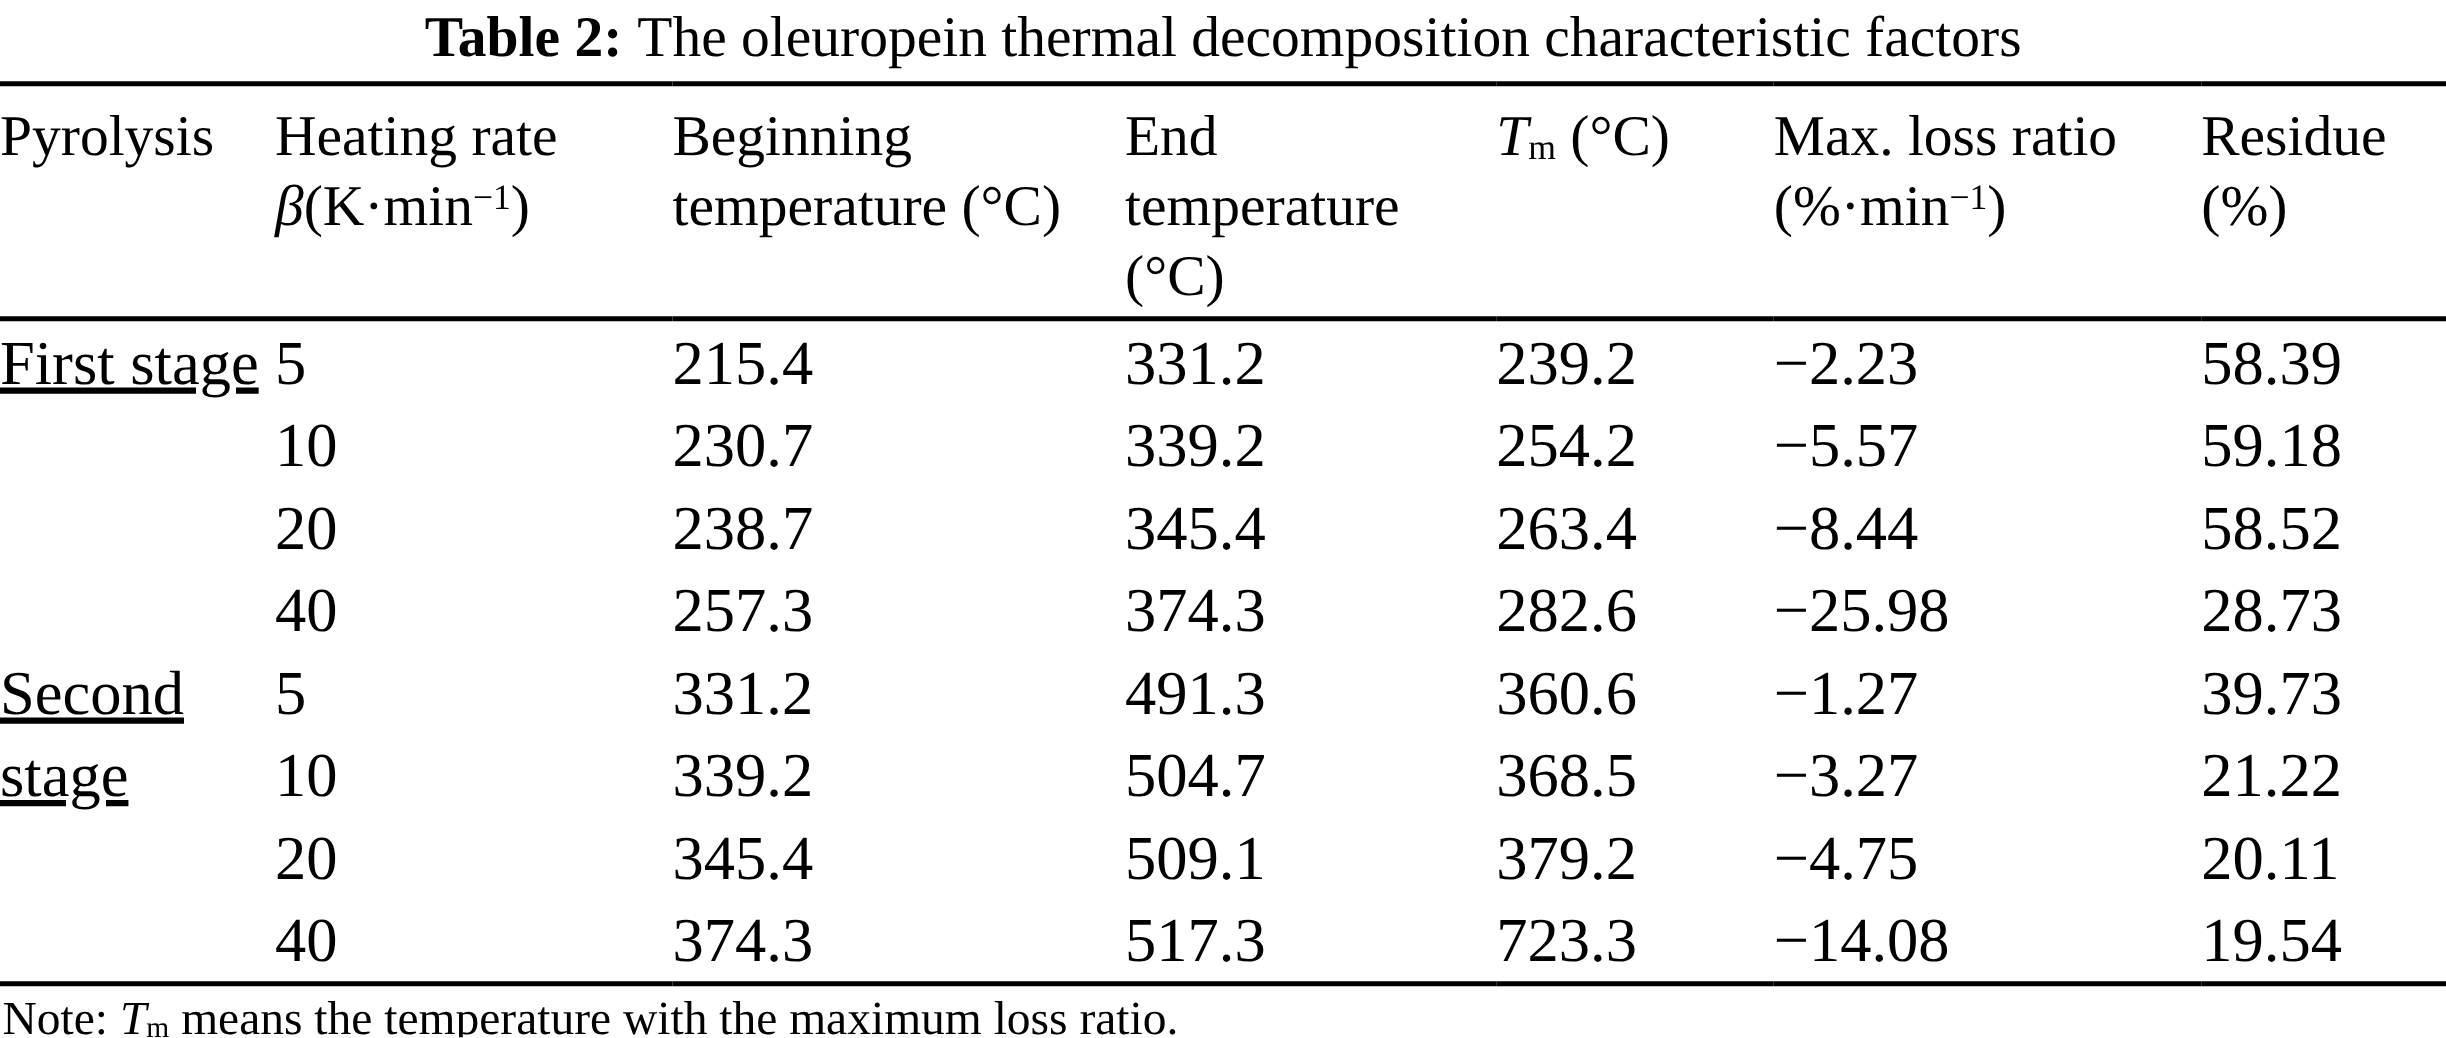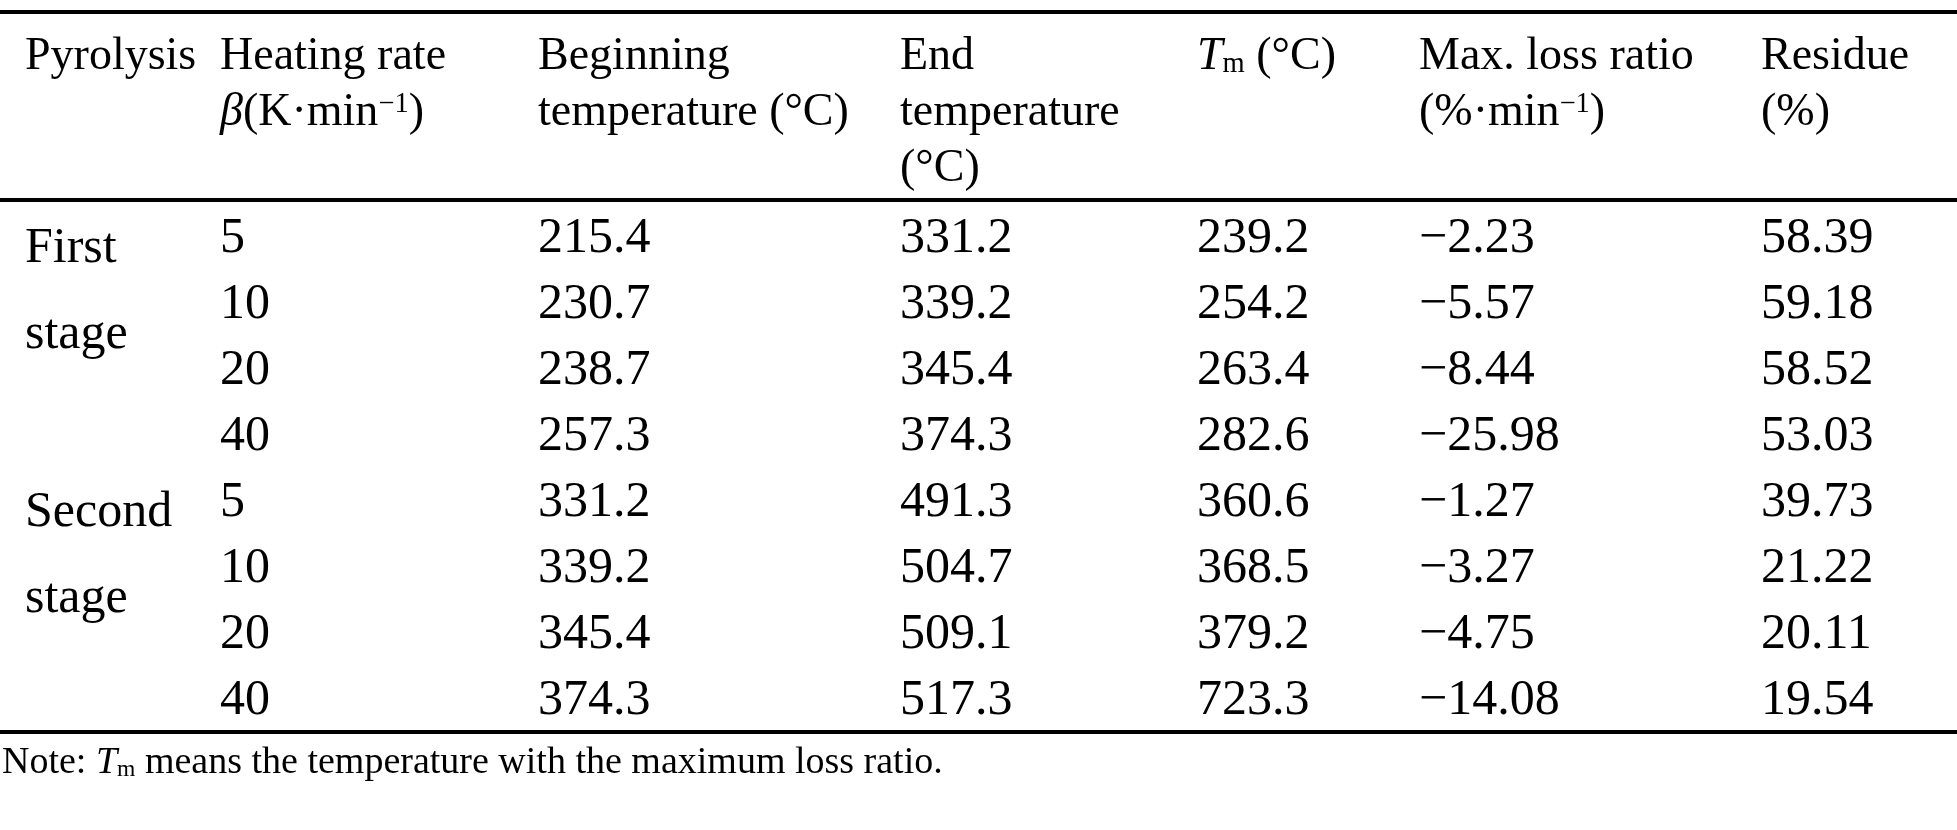--- a/index.html
+++ b/index.html
@@ -49,24 +49,24 @@
   }
   tbody td {
     font-size: 50px;
     height: 66px;
     padding: 0;
     text-align: left;
     vertical-align: middle;
   }
   td.stage-cell {
     vertical-align: top;
-    line-height: 86px;
+    line-height: 66px;
+    text-decoration: underline;
   }
   .lead-pad {
-    padding-left: 25px;
   }
   .it {
     font-style: italic;
   }
   sup {
     font-size: 0.62em;
     vertical-align: 0.45em;
     line-height: 0;
   }
   sub {
@@ -79,20 +79,21 @@
     font-size: 38px;
     line-height: 44px;
     padding-left: 2px;
   }
 </style>
 </head>
 <body>
 
 <div class="page">
 
+  <div class="caption"><span class="cap-label">Table 2:</span><span>The oleuropein thermal decomposition characteristic factors</span></div>
 
   <table class="factors">
     <colgroup>
       <col style="width:220px">
       <col style="width:318px">
       <col style="width:362px">
       <col style="width:297px">
       <col style="width:222px">
       <col style="width:342px">
       <col style="width:196px">
@@ -153,21 +154,21 @@
         <td>263.4</td>
         <td>−8.44</td>
         <td>58.52</td>
       </tr>
       <tr>
         <td>40</td>
         <td>257.3</td>
         <td>374.3</td>
         <td>282.6</td>
         <td>−25.98</td>
-        <td>53.03</td>
+        <td>28.73</td>
       </tr>
       <tr>
         <td class="stage-cell lead-pad" rowspan="4">Second stage</td>
         <td>5</td>
         <td>331.2</td>
         <td>491.3</td>
         <td>360.6</td>
         <td>−1.27</td>
         <td>39.73</td>
       </tr>

